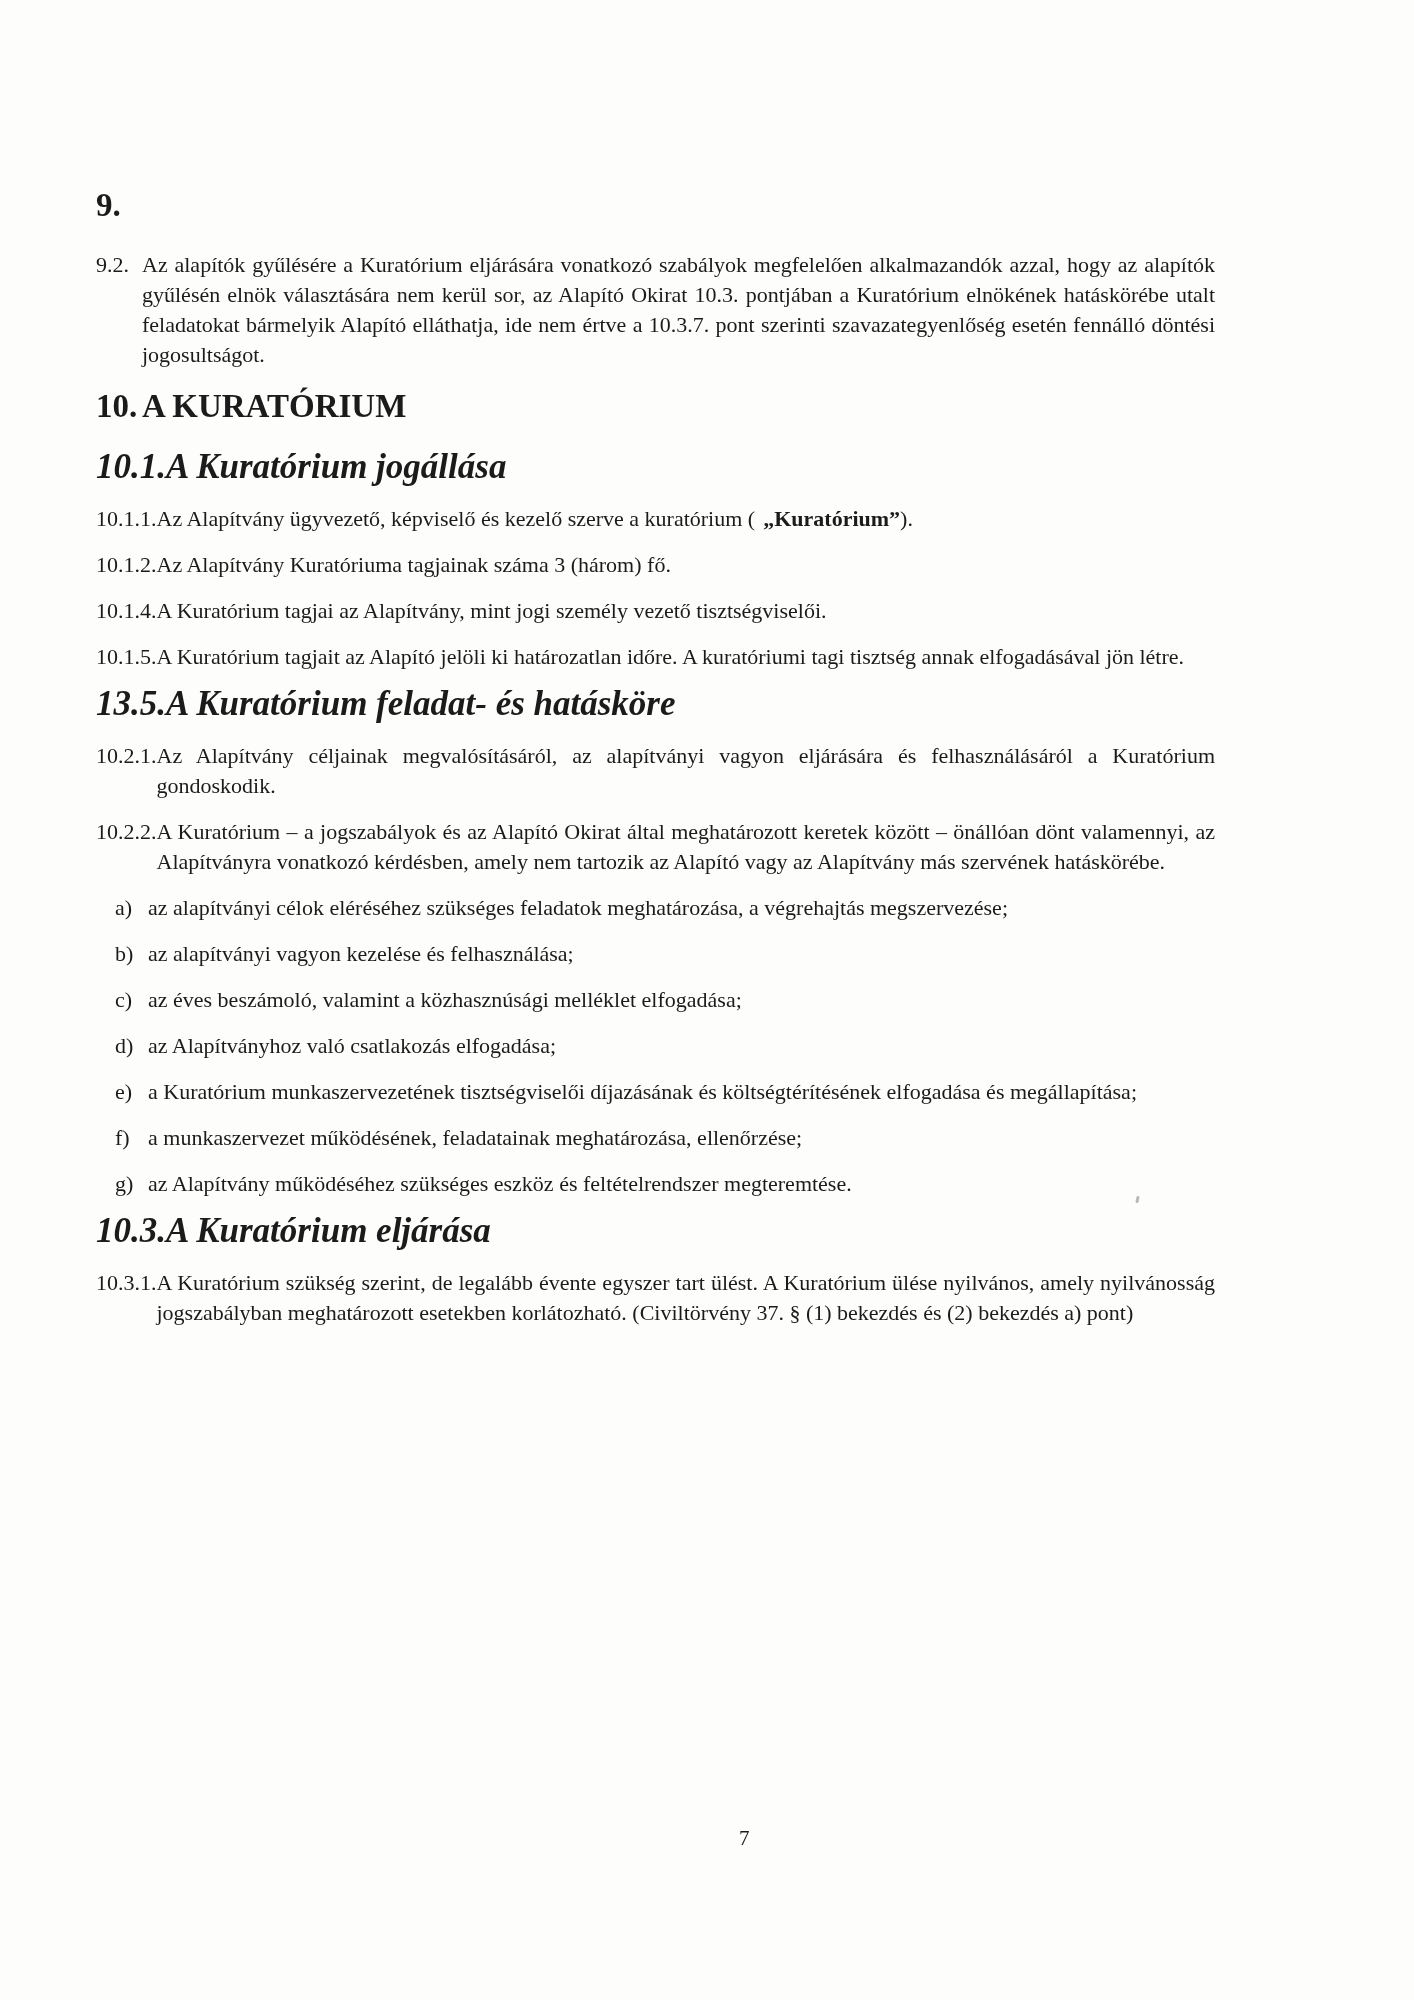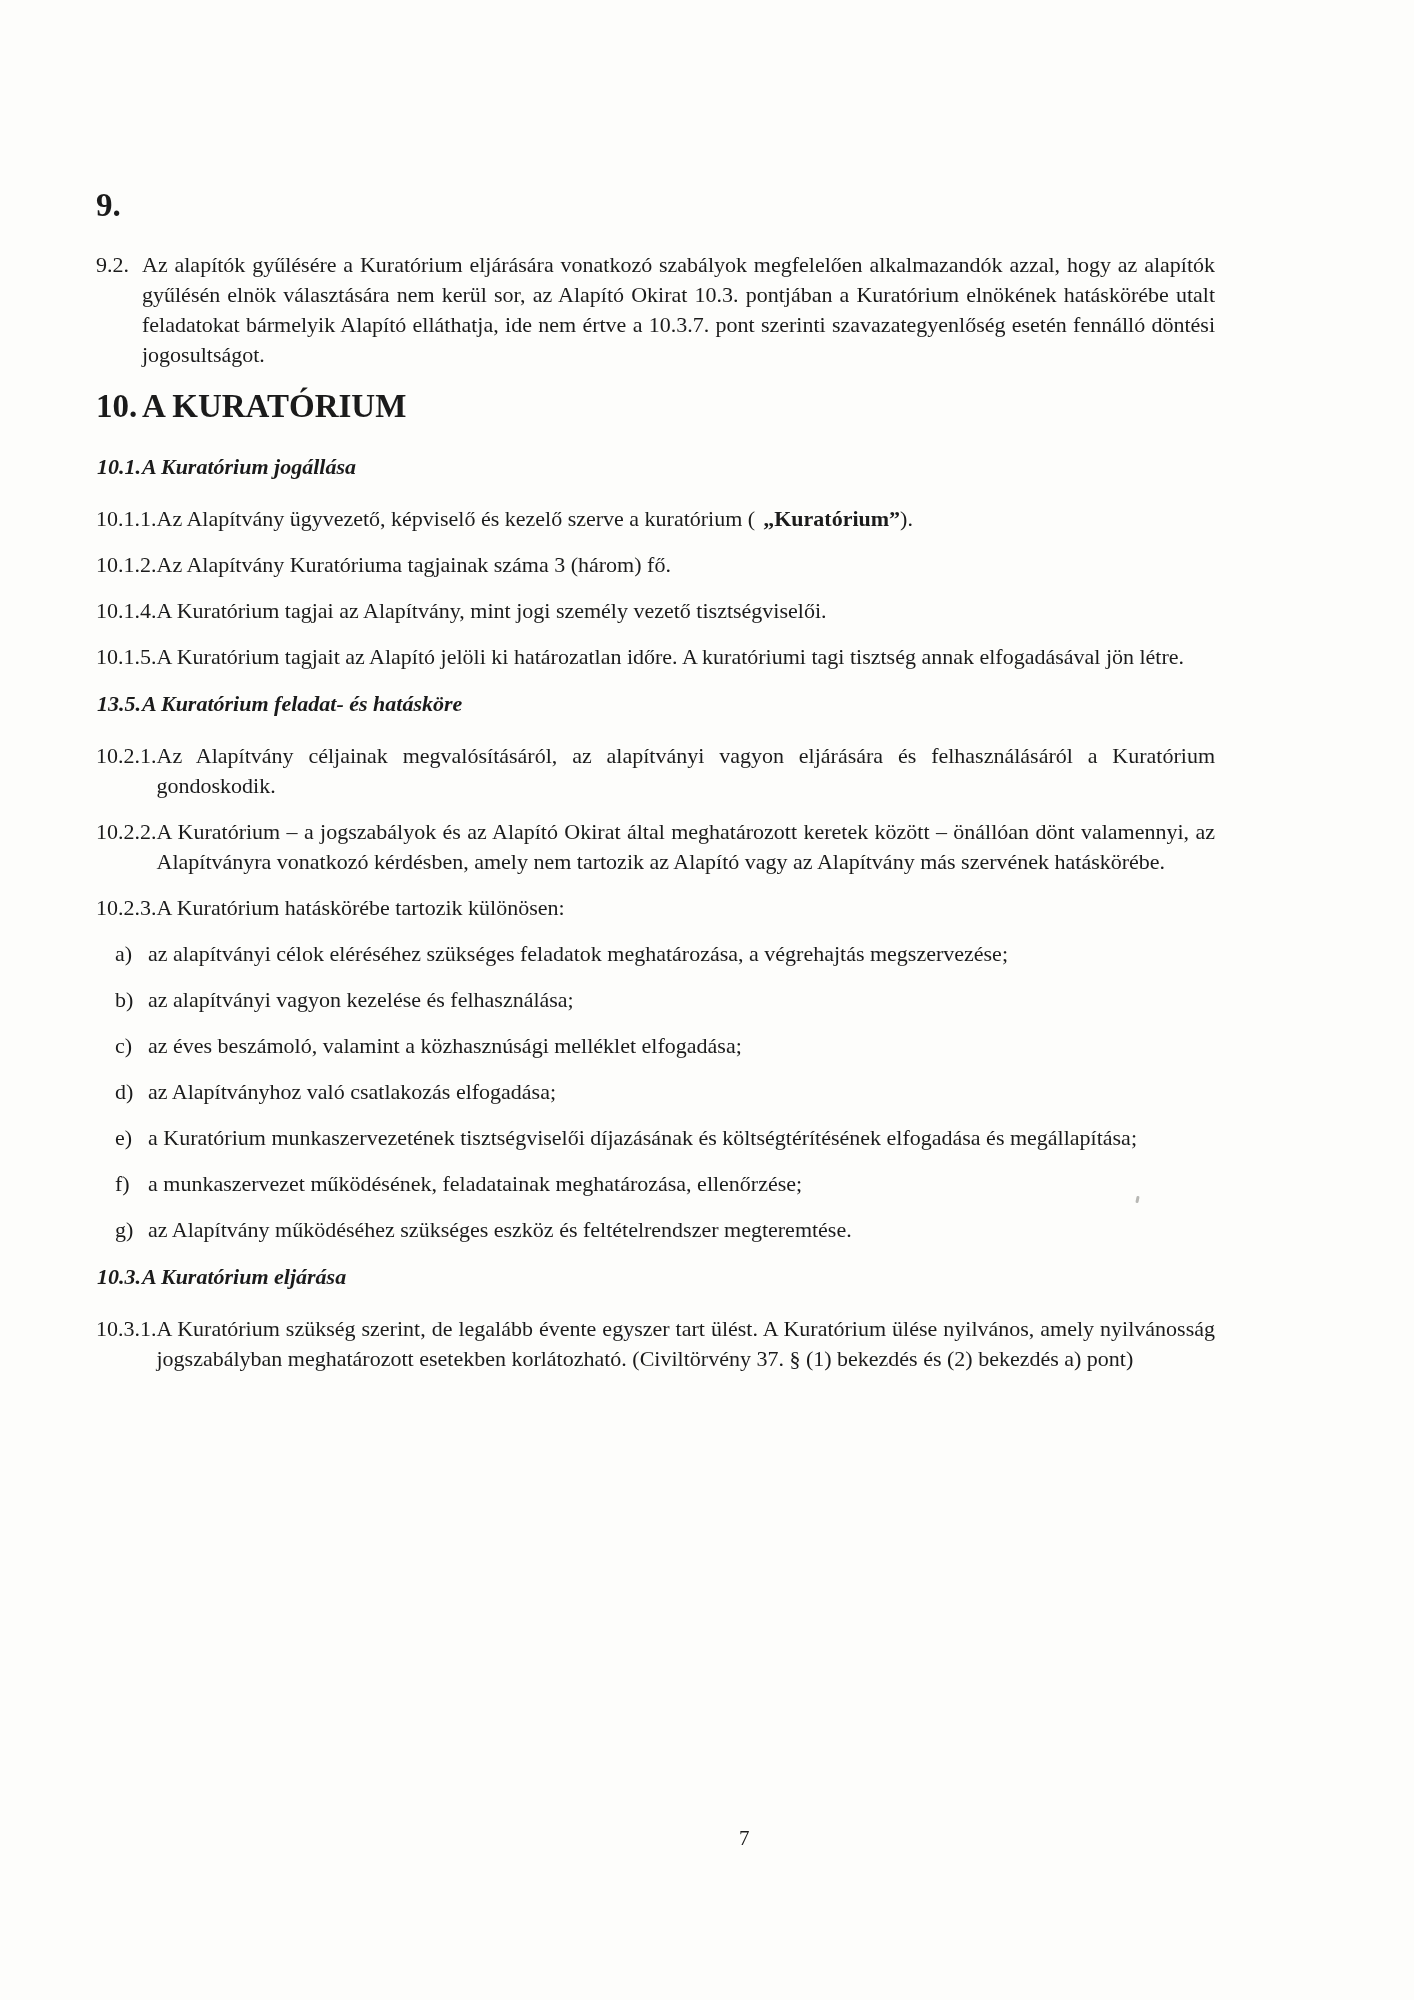--- a/index.html
+++ b/index.html
@@ -39,21 +39,21 @@
     line-height: 40px;
   }
   .h1 .num, .h2 .num {
     flex: 0 0 auto;
     min-width: 46px;
   }
   .h2 {
     margin: 3px 0 21px 0;
     font-weight: bold;
     font-style: italic;
-    font-size: 22px;
+    font-size: 35px;
     line-height: 32px;
     text-align: center;
   }
   .h2 .num {
     font-style: normal;
     font-style: italic;
   }
   .letter {
     margin-left: 19px;
   }
@@ -137,24 +137,20 @@
   <div class="row">
     <span class="num">10.2.1.</span>
     <span class="ptext">Az Alapítvány céljainak megvalósításáról, az alapítványi vagyon eljárására és felhasználásáról a Kuratórium gondoskodik.</span>
   </div>
 
   <div class="row">
     <span class="num">10.2.2.</span>
     <span class="ptext">A Kuratórium – a jogszabályok és az Alapító Okirat által meghatározott keretek között – önállóan dönt valamennyi, az Alapítványra vonatkozó kérdésben, amely nem tartozik az Alapító vagy az Alapítvány más szervének hatáskörébe.</span>
   </div>
 
-  <div class="row">
-    <span class="num">10.2.3.</span>
-    <span class="ptext">A Kuratórium hatáskörébe tartozik különösen:</span>
-  </div>
 
   <div class="row letter">
     <span class="num">a)</span>
     <span class="ptext">az alapítványi célok eléréséhez szükséges feladatok meghatározása, a végrehajtás megszervezése;</span>
   </div>
 
   <div class="row letter">
     <span class="num">b)</span>
     <span class="ptext">az alapítványi vagyon kezelése és felhasználása;</span>
   </div>

